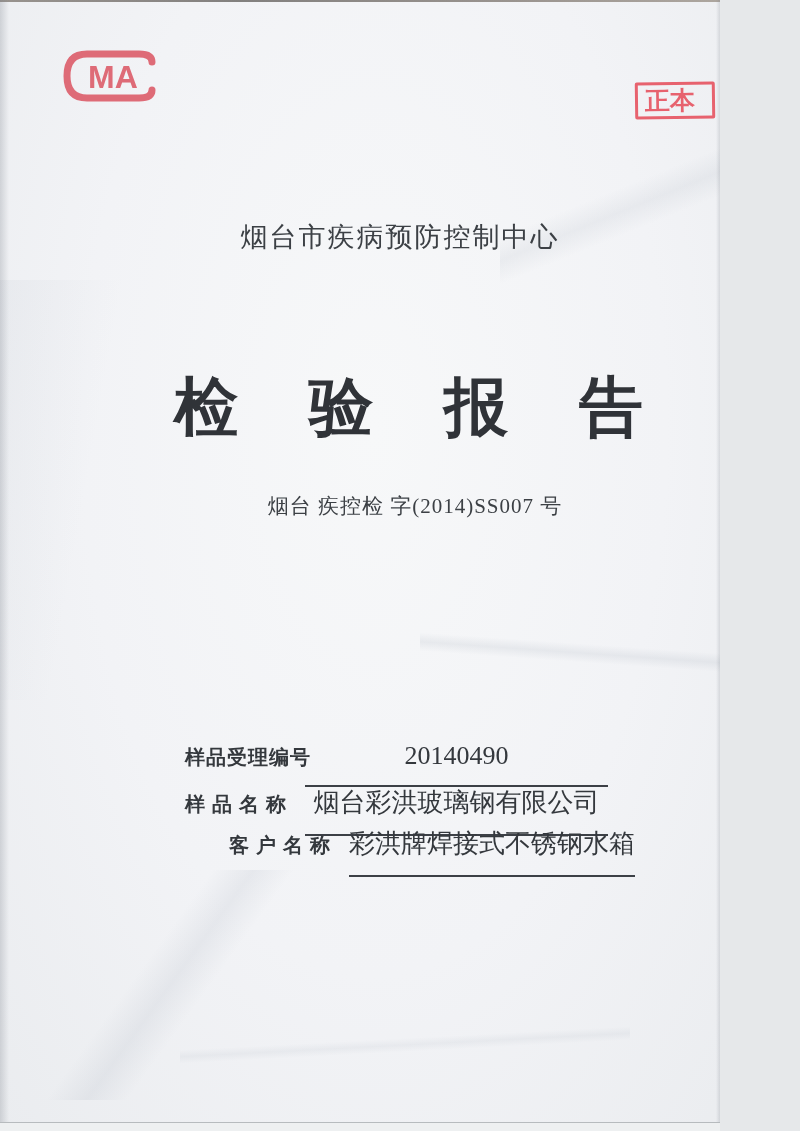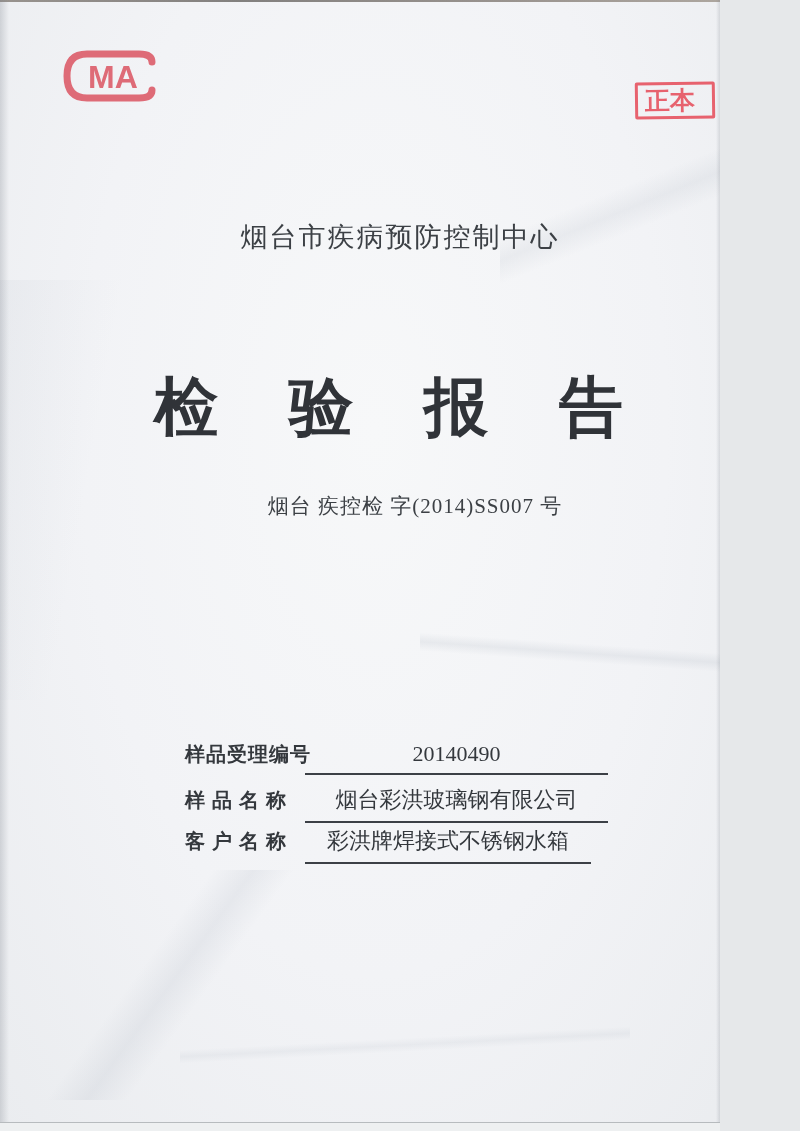--- a/index.html
+++ b/index.html
@@ -41,39 +41,39 @@
     font-size:25px;font-weight:600;line-height:31px;
     display:flex;align-items:center;justify-content:space-between;
     padding:0 7px;opacity:.88;transform:rotate(-0.8deg);
     font-family:"Liberation Serif","DejaVu Serif",serif;white-space:pre;
   }
   .org-name{
     position:absolute;left:0;top:219px;width:800px;text-align:center;
     font-size:27px;letter-spacing:2px;color:#3c4045;font-weight:500;
   }
   .report-title{
-    position:absolute;left:154px;top:364px;
+    position:absolute;left:174px;top:364px;
     font-size:64px;letter-spacing:71px;color:#303338;font-weight:600;white-space:nowrap;
   }
   .doc-number{
     position:absolute;left:8px;top:492px;width:800px;text-align:center;text-indent:14px;
     font-size:21px;letter-spacing:1px;color:#3c4045;white-space:pre;
   }
   .field-row{position:absolute;left:185px;display:flex;align-items:baseline;}
   .field-row.r1{top:741px;}
   .field-row.r2{top:737px;margin-top:48px;}
-  .field-row.r3{top:826px;}
+  .field-row.r3{top:826px;margin-left:44px;}
   .field-label{
     font-size:20px;font-weight:600;color:#34383d;letter-spacing:1px;
     white-space:pre;display:inline-block;width:120px;
   }
   .field-line{
     display:inline-block;border-bottom:2px solid #3c4046;
-    text-align:center;font-size:22px;font-weight:500;color:#34383d;
-    padding-bottom:6px;white-space:nowrap;
+    text-align:center;font-size:26px;font-weight:500;color:#34383d;
+    padding-bottom:14px;white-space:nowrap;
   }
   .r1 .field-line{width:303px;}
   .r2 .field-line{width:303px;}
   .r3 .field-line{width:286px;}
   .report-date{
     position:absolute;left:322px;top:952px;
     font-size:19px;letter-spacing:1px;color:#3a3e43;white-space:nowrap;font-weight:500;
   }
   .round-seal{
     position:absolute;left:772px;top:600px;width:170px;height:170px;

